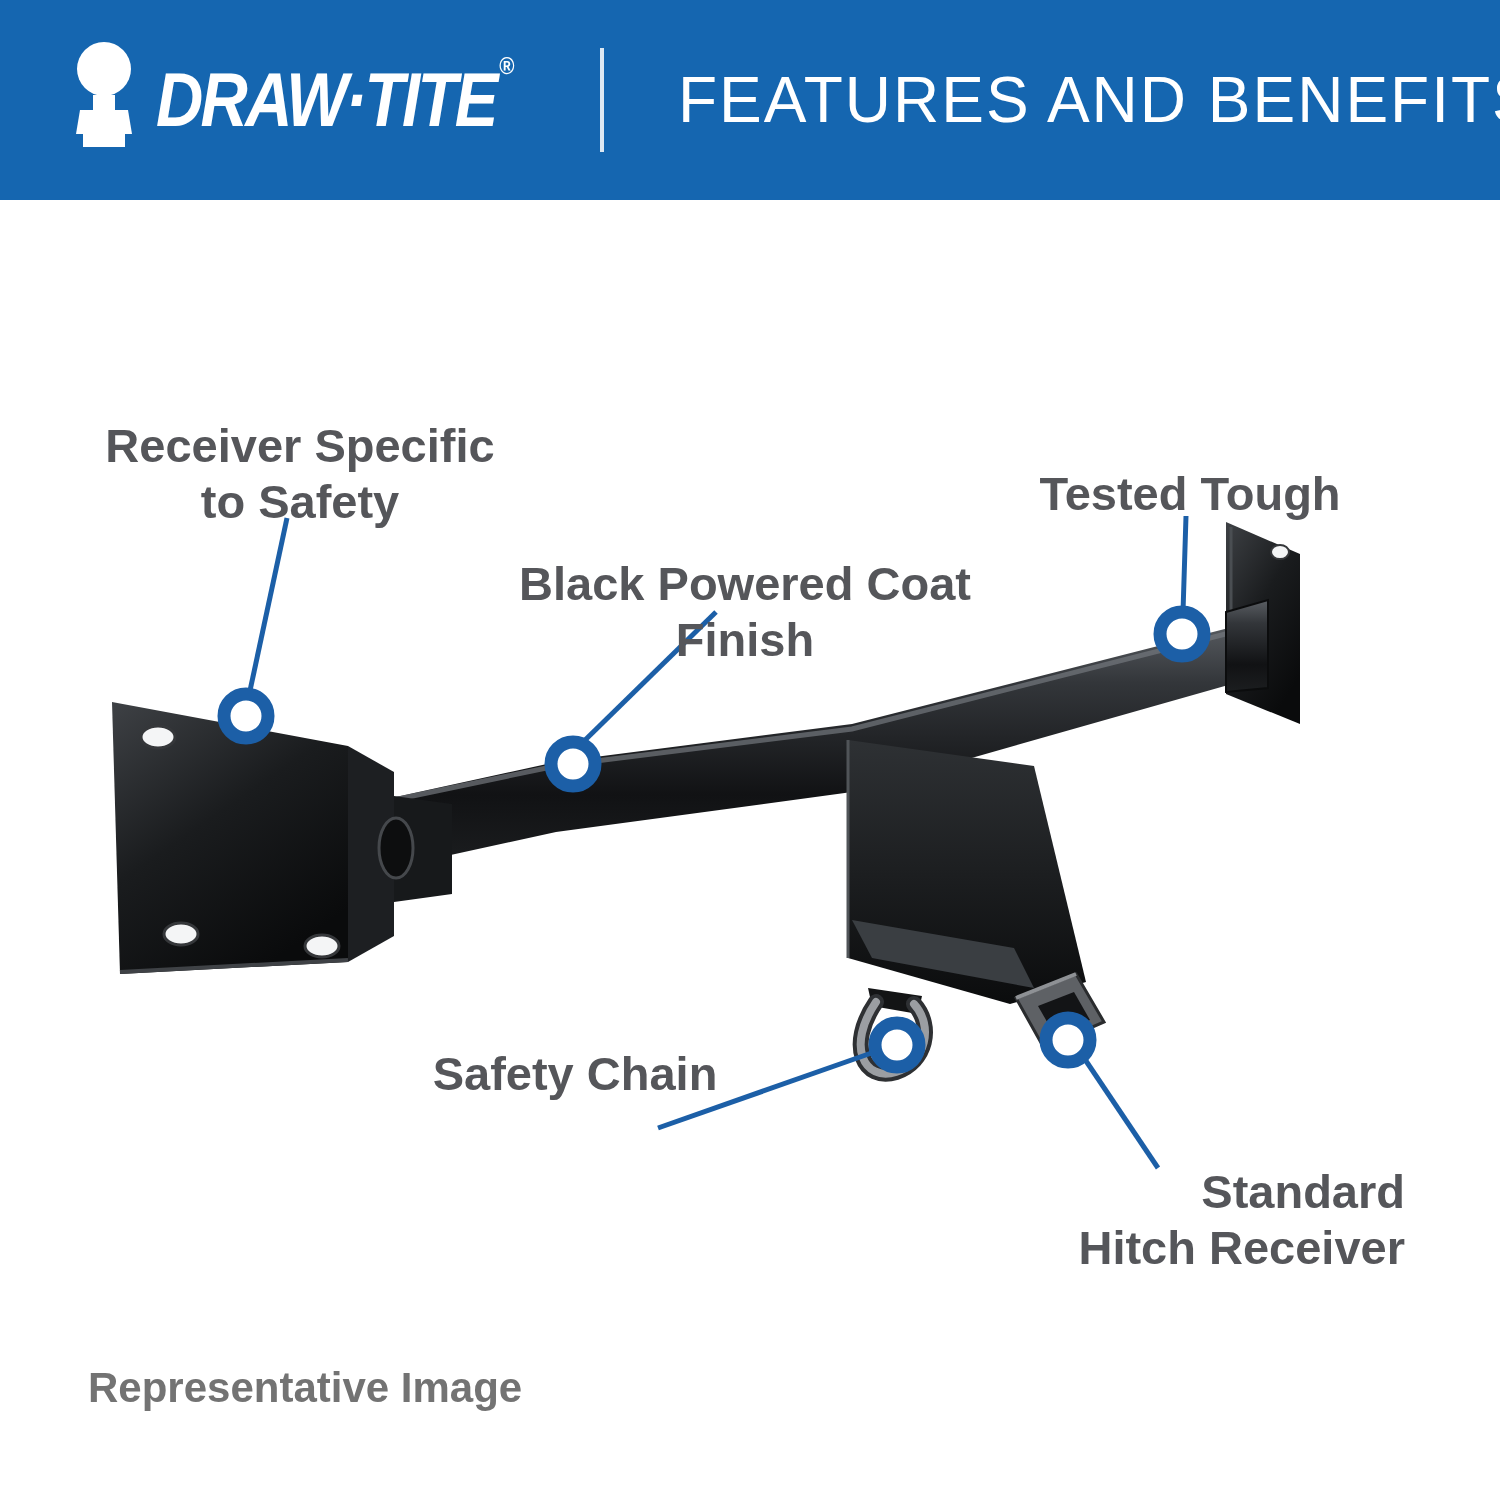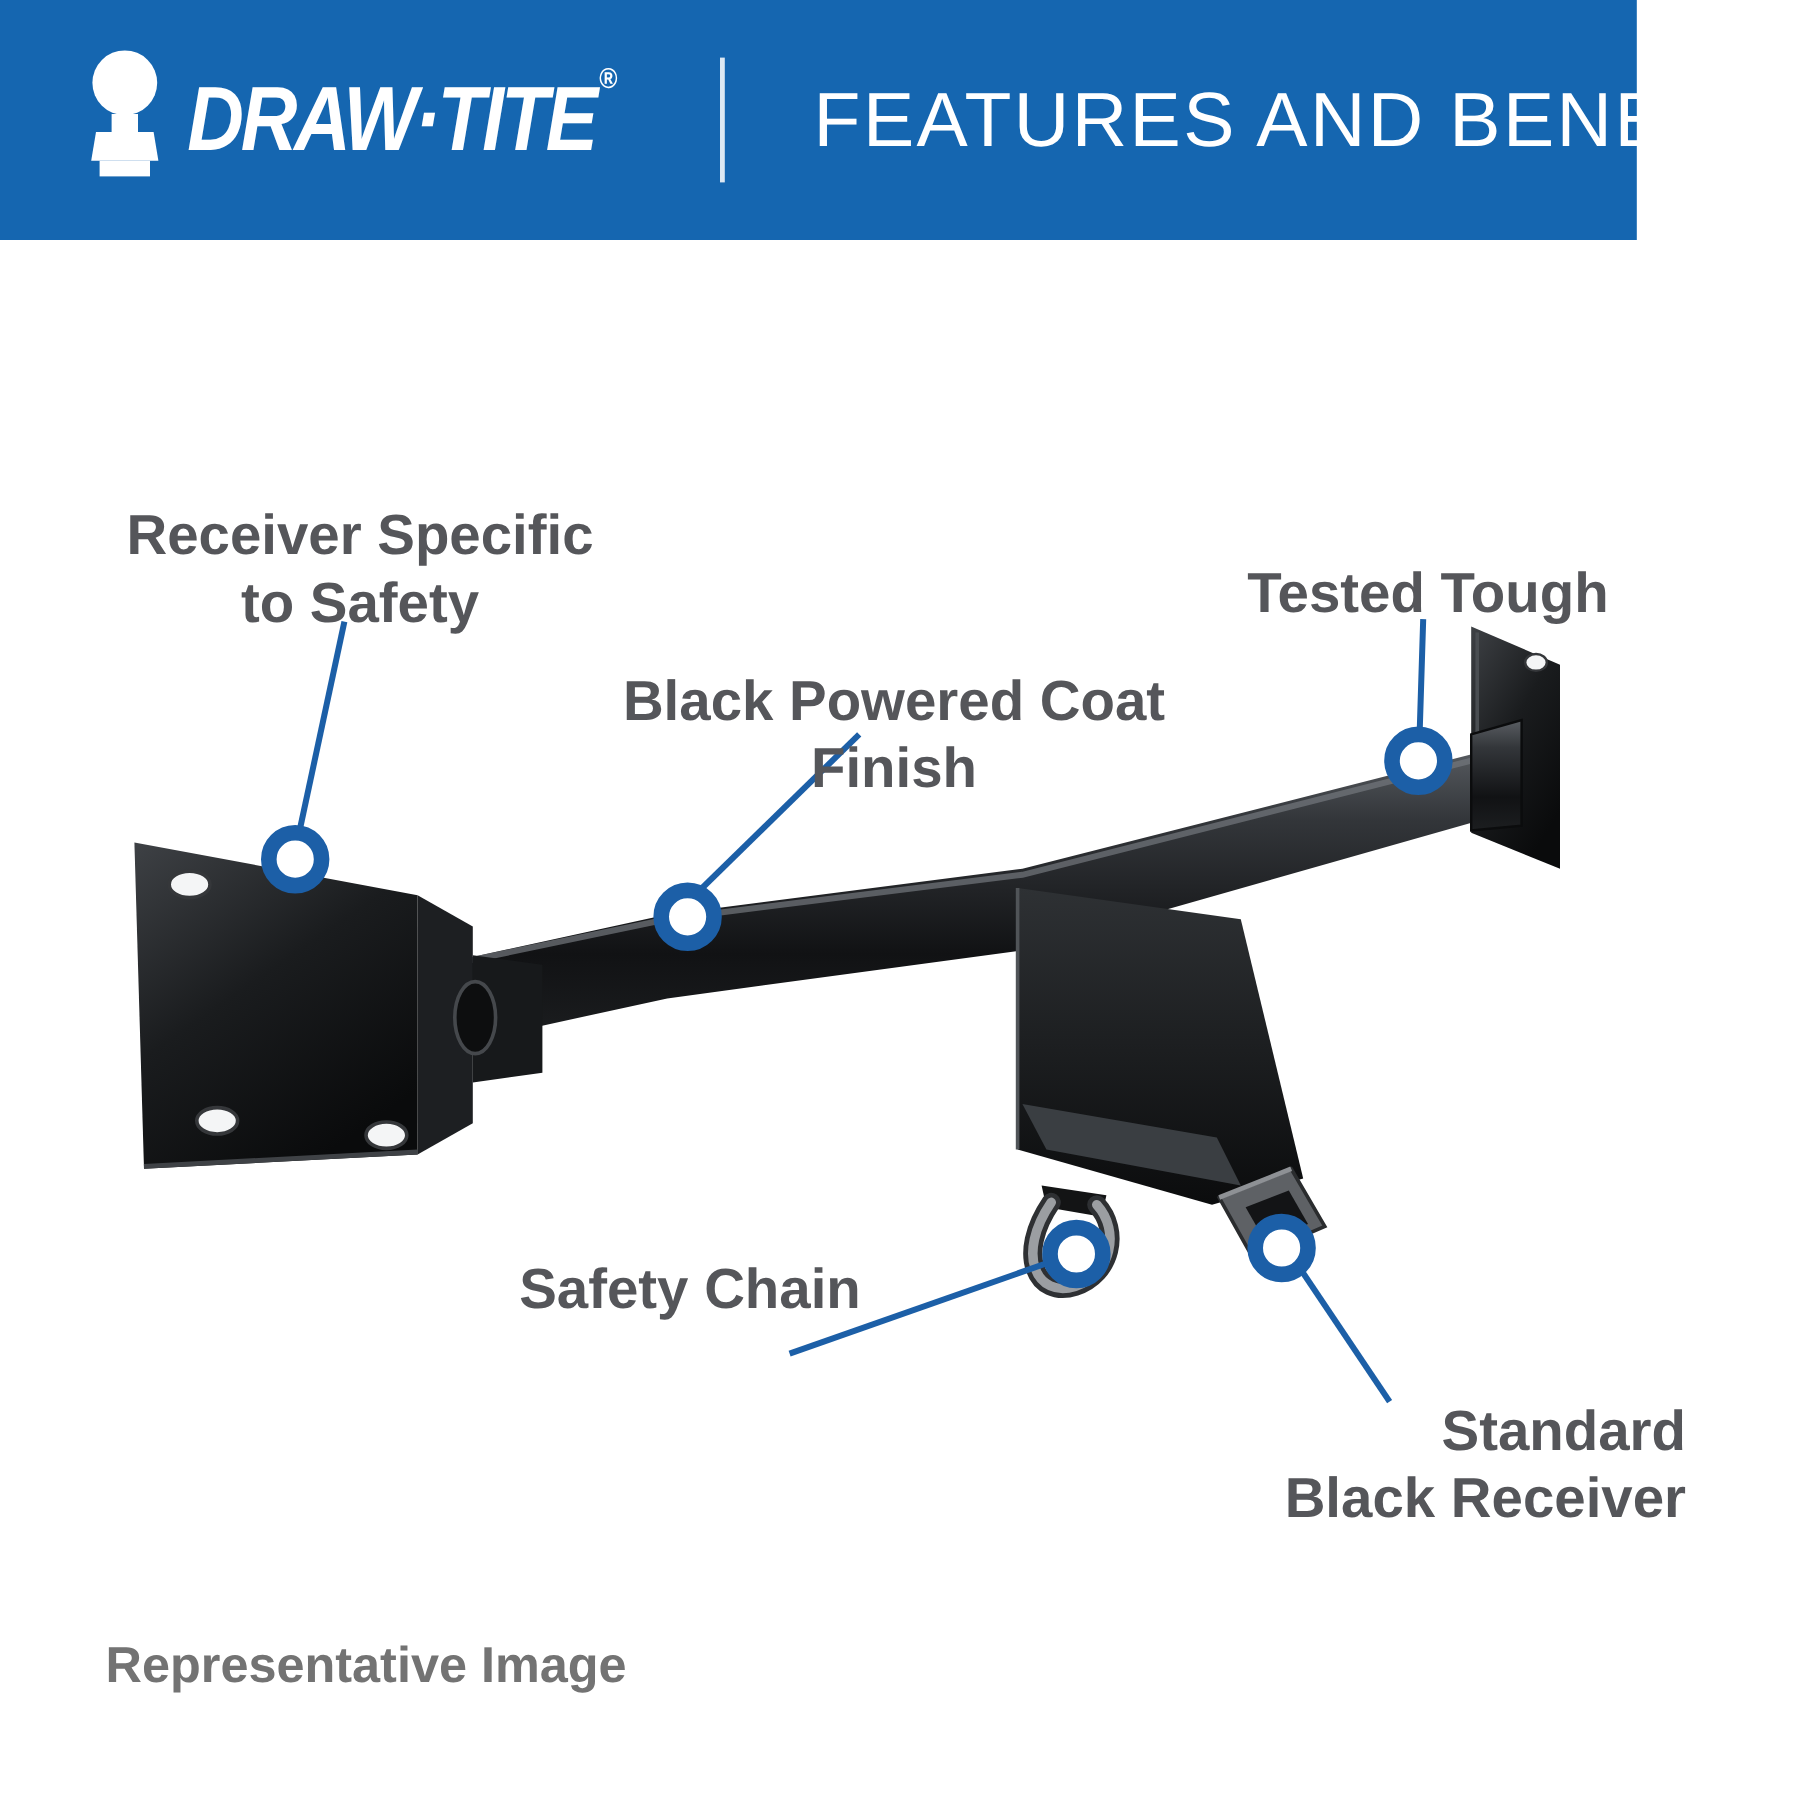--- a/index.html
+++ b/index.html
@@ -1,21 +1,21 @@
 <!DOCTYPE html>
 <html><head>
 <meta charset="utf-8">
 <style>
   * { margin:0; padding:0; box-sizing:border-box; }
   html,body { width:1500px; height:1500px; }
   body { font-family:"Liberation Sans", sans-serif; background:#ffffff; }
   .page { position:relative; width:1500px; height:1500px; background:#ffffff; overflow:hidden; }
 
   
-  .header { position:absolute; top:0; left:0; width:1364px; height:200px; background:#1566b0; }
+  .header { position:absolute; top:0; left:0; width:1500px; height:200px; background:#1566b0; }
   .logo { position:absolute; left:70px; top:0; height:200px; display:flex; align-items:center; }
   .ball-icon { width:70px; height:118px; margin-right:16px; flex:0 0 auto; }
   .brand-wrap { display:flex; align-items:flex-start; transform:scaleX(.86); transform-origin:left center; }
   .brand { color:#ffffff; font-size:76px; font-weight:bold; font-style:italic; letter-spacing:-3px; line-height:200px; }
   .reg { color:#ffffff; font-size:24px; font-weight:bold; margin-top:52px; margin-left:4px; }
   .divider { position:absolute; left:600px; top:48px; width:4px; height:104px; background:rgba(255,255,255,.85); }
   .title { position:absolute; left:678px; top:0; height:200px; display:flex; align-items:center;
            color:#ffffff; font-size:64px; font-weight:400; letter-spacing:2px; white-space:nowrap; }
 
   
@@ -145,18 +145,18 @@
   <div class="callout co-coat">
     <span class="cl">Black Powered Coat Finish</span>
   </div>
 
   <div class="callout co-safety">
     <span class="cl">Safety Chain</span>
   </div>
 
   <div class="callout co-receiver">
     <span class="cl">Standard</span>
-    <span class="cl">Black Receiver</span>
+    <span class="cl">Hitch Receiver</span>
   </div>
 
   <div class="note">Representative Image</div>
 
 </div>
 
 </body></html>

